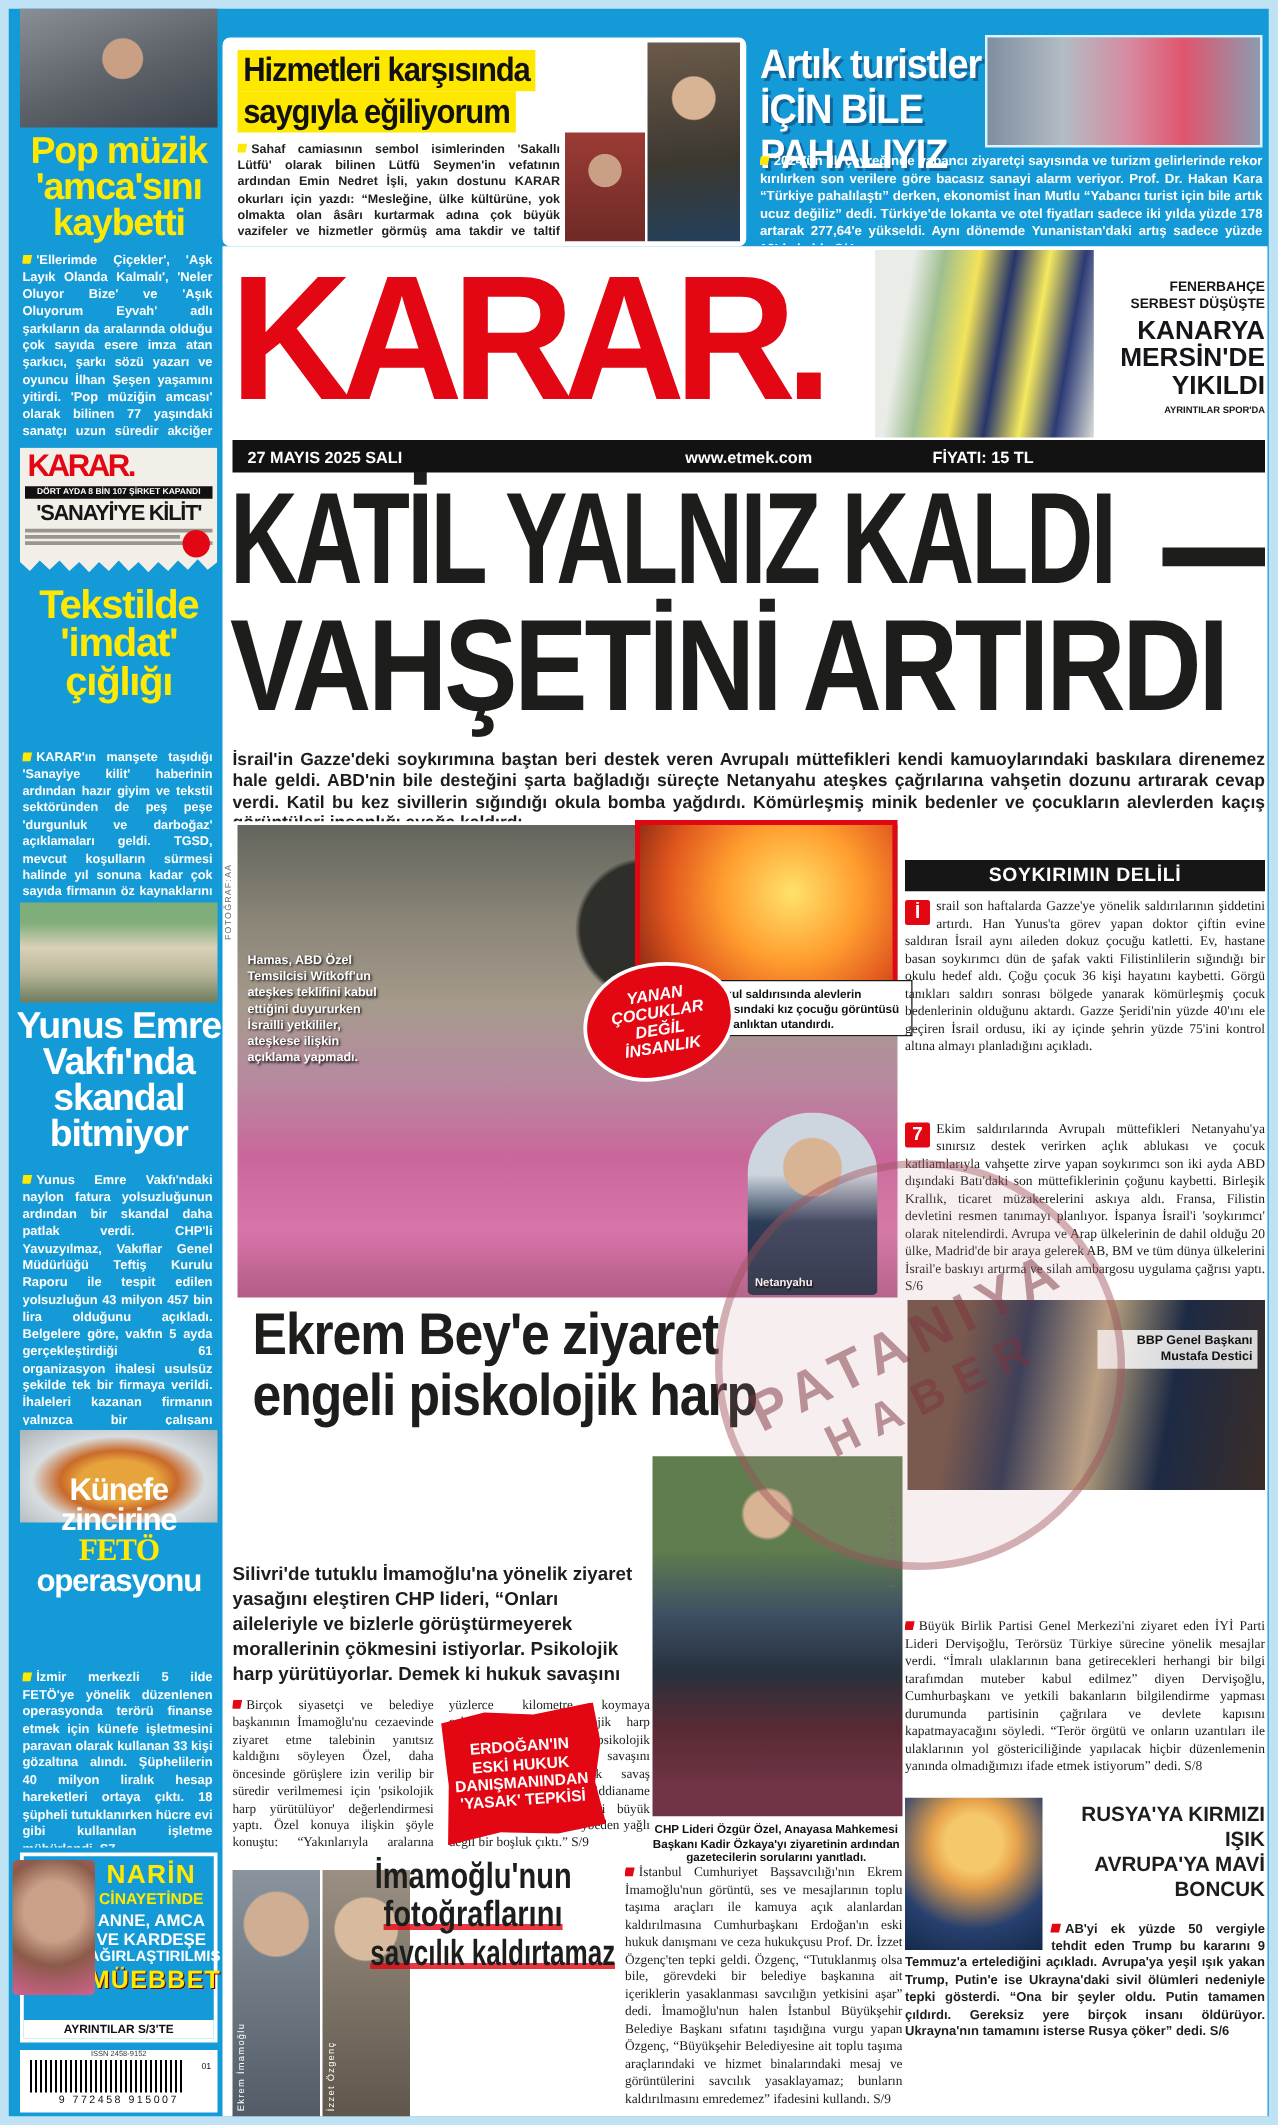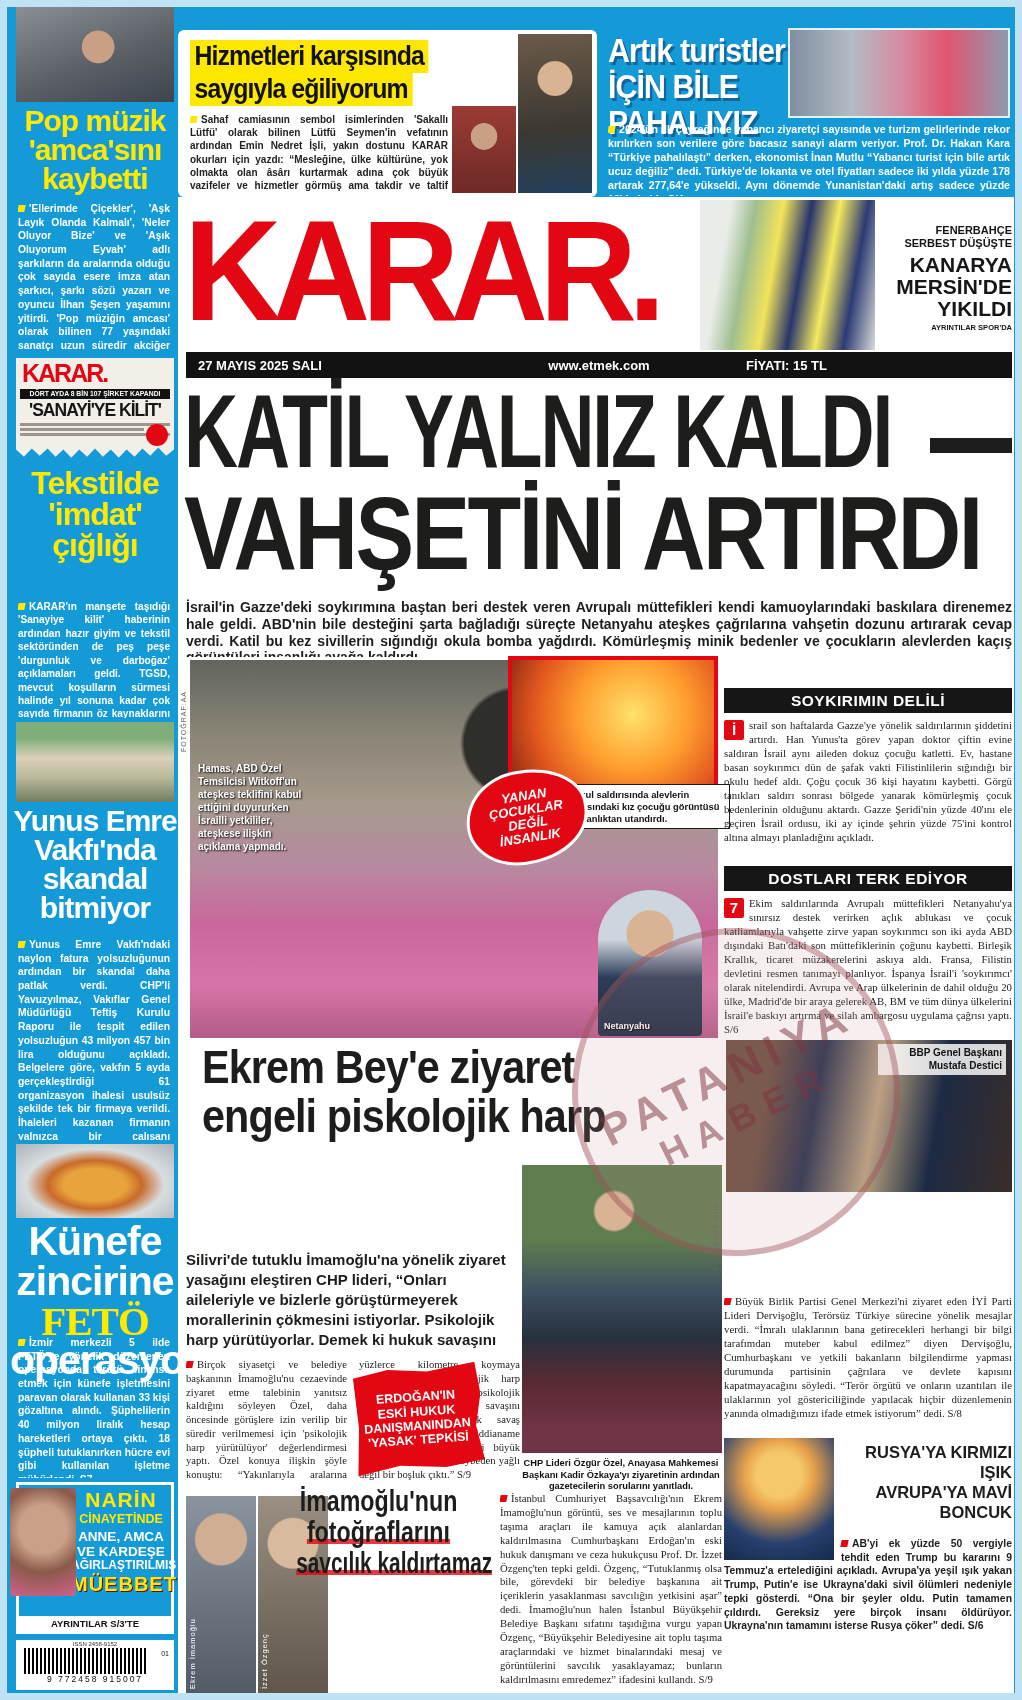--- a/index.html
+++ b/index.html
@@ -90,21 +90,21 @@
     <div>Vakfı'nda</div>
     <div>skandal</div>
     <div>bitmiyor</div>
   </div>
   <p class="abs sb-body" style="left:18px;top:938px;width:152px;height:202px;overflow:hidden;">
     <span class="bullet"></span><span>Yunus Emre Vakfı'ndaki naylon fatura yolsuzluğunun ardından bir skandal daha patlak verdi. CHP'li Yavuzyılmaz, Vakıflar Genel Müdürlüğü Teftiş Kurulu Raporu ile tespit edilen yolsuzluğun 43 milyon 457 bin lira olduğunu açıkladı. Belgelere göre, vakfın 5 ayda gerçekleştirdiği 61 organizasyon ihalesi usulsüz şekilde tek bir firmaya verildi. İhaleleri kazanan firmanın yalnızca bir çalışanı bulunduğu ve bir sanal ofis üzerinden faaliyet gösterdiği belirtildi. S/8</span>
   </p>
 
   <div class="abs photo" style="left:16px;top:1144px;width:158px;height:74px;background:
        radial-gradient(ellipse at 50% 55%,#e8a43c 0 28%,#c96a2a 42%,#d8dde0 62%,#aab3b8 100%);"></div>
-  <div class="abs sb-head white" style="left:10px;top:1222px;width:170px;font-size:41px;text-align:center;">
+  <div class="abs sb-head white" style="left:10px;top:1180px;width:170px;font-size:25px;text-align:center;">
     <div>Künefe</div>
     <div>zincirine</div>
     <div style="color:#ffe900;font-family:'Liberation Serif',serif;">FETÖ</div>
     <div>operasyonu</div>
   </div>
   <p class="abs sb-body" style="left:18px;top:1336px;width:152px;height:142px;overflow:hidden;">
     <span class="bullet"></span><span>İzmir merkezli 5 ilde FETÖ'ye yönelik düzenlenen operasyonda terörü finanse etmek için künefe işletmesini paravan olarak kullanan 33 kişi gözaltına alındı. Şüphelilerin 40 milyon liralık hesap hareketleri ortaya çıktı. 18 şüpheli tutuklanırken hücre evi gibi kullanılan işletme mühürlendi. S7</span>
   </p>
 
   <div class="abs" style="left:16px;top:1482px;width:158px;height:152px;border:3px solid #fff;box-sizing:border-box;">
@@ -211,33 +211,32 @@
   <div class="abs photo" style="left:598px;top:890px;width:104px;height:146px;border-radius:50% 50% 4px 4px/34% 34% 4px 4px;background:
        radial-gradient(circle at 50% 30%,#d8b394 0 20%,rgba(0,0,0,0) 21%),
        linear-gradient(180deg,#cdd5de 0 34%,#2c3d57 60%,#1c2a40);">
     <span class="abs" style="left:6px;bottom:5px;color:#fff;font-size:9px;font-weight:700;text-shadow:1px 1px 1px #000;">Netanyahu</span>
   </div>
 
   <div class="abs colhead" style="left:724px;top:688px;width:288px;">SOYKIRIMIN DELİLİ</div>
   <p class="abs serif" style="left:724px;top:718px;width:288px;height:146px;overflow:hidden;">
     <span class="dropcap">İ</span><span>srail son haftalarda Gazze'ye yönelik saldırılarının şiddetini artırdı. Han Yunus'ta görev yapan doktor çiftin evine saldıran İsrail aynı aileden dokuz çocuğu katletti. Ev, hastane basan soykırımcı dün de şafak vakti Filistinlilerin sığındığı bir okulu hedef aldı. Çoğu çocuk 36 kişi hayatını kaybetti. Görgü tanıkları saldırı sonrası bölgede yanarak kömürleşmiş çocuk bedenlerinin olduğunu aktardı. Gazze Şeridi'nin yüzde 40'ını ele geçiren İsrail ordusu, iki ay içinde şehrin yüzde 75'ini kontrol altına almayı planladığını açıkladı.</span>
   </p>
-  <div class="abs colhead" style="left:724px;top:866px;width:288px;">DOSTLARI TERK EDİYOR</div>
   <p class="abs serif" style="left:724px;top:896px;width:288px;height:142px;overflow:hidden;">
     <span class="dropcap">7</span><span>Ekim saldırılarında Avrupalı müttefikleri Netanyahu'ya sınırsız destek verirken açlık ablukası ve çocuk katliamlarıyla vahşette zirve yapan soykırımcı son iki ayda ABD dışındaki Batı'daki son müttefiklerinin çoğunu kaybetti. Birleşik Krallık, ticaret müzakerelerini askıya aldı. Fransa, Filistin devletini resmen tanımayı planlıyor. İspanya İsrail'i 'soykırımcı' olarak nitelendirdi. Avrupa ve Arap ülkelerinin de dahil olduğu 20 ülke, Madrid'de bir araya gelerek AB, BM ve tüm dünya ülkelerini İsrail'e baskıyı artırma ve silah ambargosu uygulama çağrısı yaptı. S/6</span>
   </p>
 
   <div class="abs bigh" style="left:202px;top:1042px;font-size:47px;line-height:49px;letter-spacing:-1px;">
     <span class="cx" style="transform:scaleX(.88);">Ekrem Bey'e ziyaret</span><br>
     <span class="cx" style="transform:scaleX(.88);">engeli piskolojik harp</span>
   </div>
 
   <div class="abs photo" style="left:726px;top:1040px;width:286px;height:152px;background:
        linear-gradient(100deg,#6b4f3f 0 16%,#24304a 32%,#b8a27e 52%,#1d2a44 72%,#3a2d28);">
-    <div class="abs" style="right:6px;top:4px;width:120px;text-align:right;color:#111;font-weight:700;font-size:10px;
+    <div class="abs" style="right:6px;top:24px;width:120px;text-align:right;color:#111;font-weight:700;font-size:10px;
                 line-height:1.25;background:rgba(255,255,255,.82);padding:3px 4px;">BBP Genel Başkanı Mustafa Destici</div>
   </div>
 
   <div class="abs" style="left:186px;top:1250px;width:332px;height:102px;overflow:hidden;
               font-size:15px;line-height:1.33;color:#1d1d1b;font-weight:600;">Silivri'de tutuklu İmamoğlu'na yönelik ziyaret yasağını eleştiren CHP lideri, “Onları aileleriyle ve bizlerle görüştürmeyerek morallerinin çökmesini istiyorlar. Psikolojik harp yürütüyorlar. Demek ki hukuk savaşını kaybediyorsun, psikolojik savaş açmışsın” diye konuştu.</div>
 
   <div class="abs" style="left:186px;top:1358px;width:334px;height:146px;overflow:hidden;">
     <div style="column-count:2;column-gap:12px;">
       <p class="serif" style="font-size:10.6px;">
         <span class="bullet r"></span><span>Birçok siyasetçi ve belediye başkanının İmamoğlu'nu cezaevinde ziyaret etme talebinin yanıtsız kaldığını söyleyen Özel, daha öncesinde görüşlere izin verilip bir süredir verilmemesi için 'psikolojik harp yürütülüyor' değerlendirmesi yaptı. Özel konuya ilişkin şöyle konuştu: “Yakınlarıyla aralarına</span>

